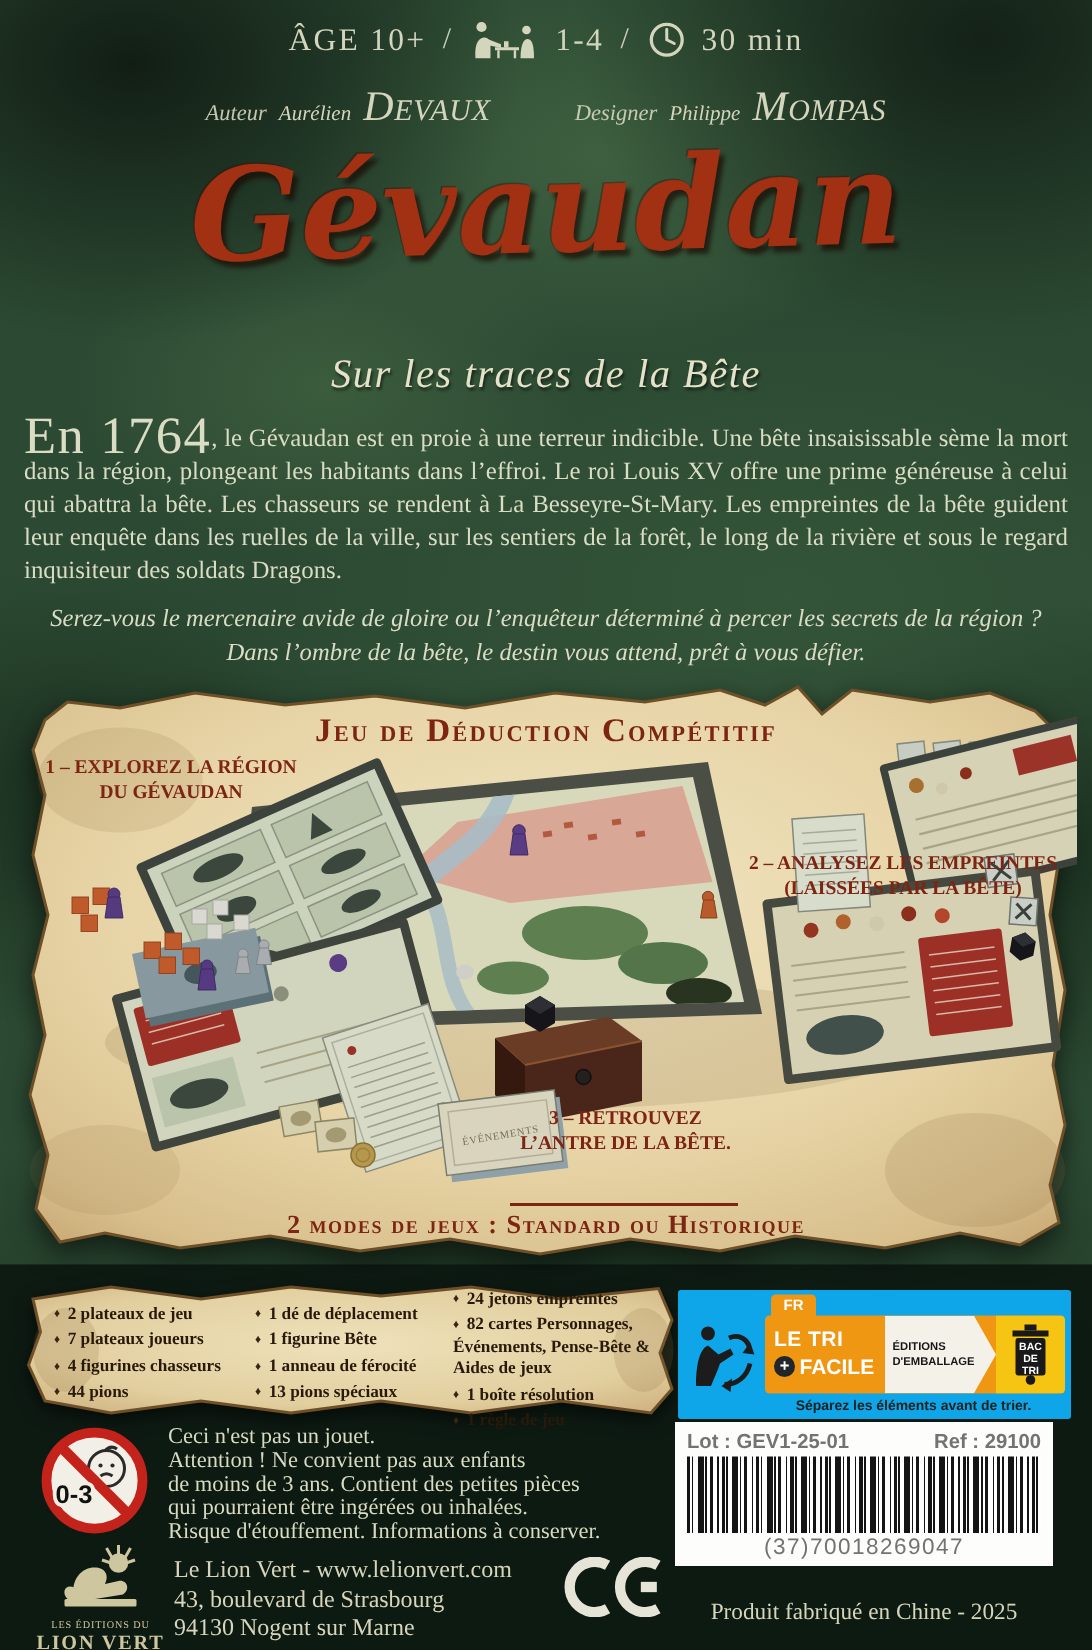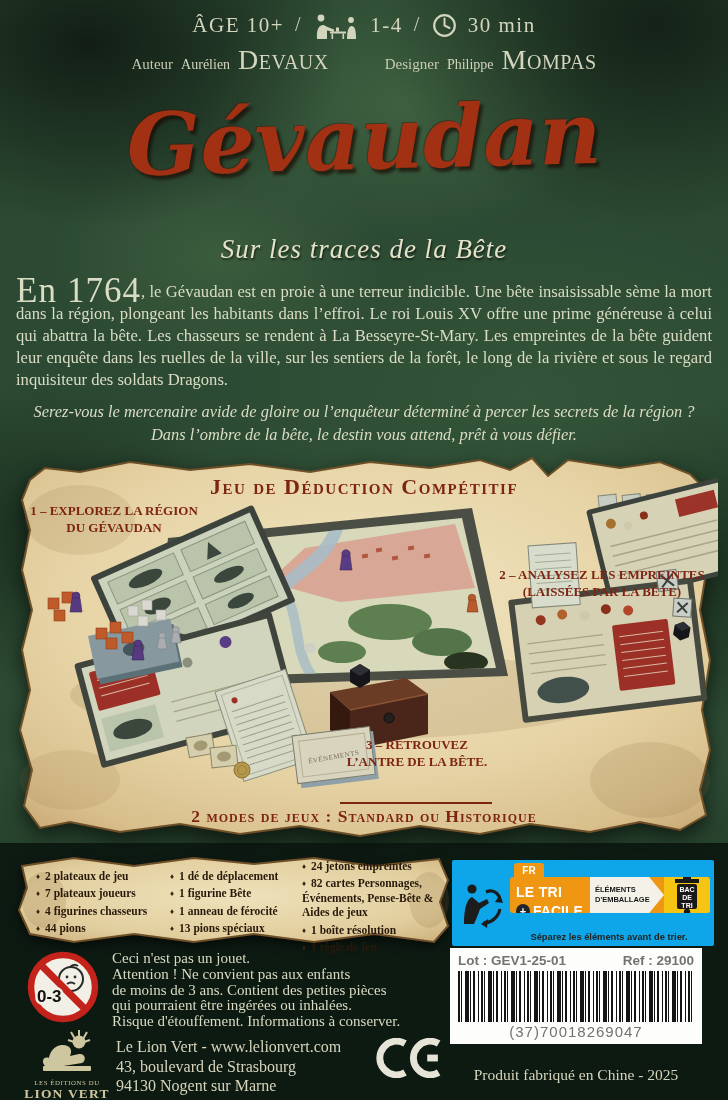--- a/index.html
+++ b/index.html
@@ -13,24 +13,24 @@
       radial-gradient(ellipse 320px 210px at 55% 12%, rgba(96,138,88,.35), transparent 65%),
       radial-gradient(ellipse 280px 190px at 30% 30%, rgba(116,156,98,.22), transparent 60%),
       radial-gradient(ellipse 520px 280px at 72% 46%, rgba(72,112,72,.28), transparent 65%),
       radial-gradient(ellipse 320px 250px at 6% 62%, rgba(12,26,15,.55), transparent 62%),
       radial-gradient(ellipse 360px 270px at 97% 66%, rgba(12,26,15,.5), transparent 62%),
       radial-gradient(ellipse 700px 200px at 50% 100%, rgba(10,22,13,.55), transparent 70%);}
   .bg-bottom{position:absolute;left:0;top:843px;width:728px;height:257px;
     background:linear-gradient(180deg,#10201626,#0d1a12 18%),#0d1a12;}
   
   .specs{position:absolute;top:13px;left:0;width:100%;display:flex;justify-content:center;
-    gap:11px;font-size:21px;letter-spacing:1.5px;color:#d3d5bc;}
+    align-items:center;gap:11px;font-size:21px;letter-spacing:1.5px;color:#d3d5bc;}
   .specs .sep{font-size:20px;opacity:.95;}
-  .credits{position:absolute;top:44px;left:0;width:100%;display:flex;justify-content:center;
-    align-items:baseline;gap:8px;color:#d3d5bc;}
+  .credits{position:absolute;top:56px;left:0;width:100%;display:flex;justify-content:center;
+    align-items:baseline;gap:8px;color:#d3d5bc;font-style:italic;}
   .cr-label{font-size:15px;opacity:.92;}
   .cr-first{font-size:14px;}
   .sc2{font-variant:small-caps;font-size:28px;letter-spacing:.5px;}
   .designer-gap{margin-left:48px;}
   
   .title{position:absolute;top:96px;left:0;width:100%;margin:0;text-align:center;
     font-family:"DejaVu Serif",serif;font-style:italic;font-weight:bold;font-size:86px;
     line-height:1;color:#a23012;transform:rotate(-1.5deg);
     text-shadow:3px 4px 3px rgba(24,8,2,.65), -1px -1px 0 rgba(60,16,4,.4);}
   .subtitle{position:absolute;top:234px;left:0;width:100%;text-align:center;
@@ -66,21 +66,21 @@
   .col1{left:22px;top:18px;}
   .col2{left:156px;top:18px;}
   .col3{left:288px;top:9px;width:150px;}
   .col3 li{white-space:normal;line-height:1.25;margin-bottom:3px;}
   
   .recycle{position:absolute;left:452px;top:860px;width:262px;height:86px;
     background:#0ea5e9;border-radius:2px;font-family:"Liberation Sans",sans-serif;}
   .triman{position:absolute;left:3px;top:18px;}
   .fr-tab{position:absolute;left:62px;top:3px;width:30px;height:15px;background:#ef9612;
     border-radius:3px 3px 0 0;color:#fff;font-size:10px;font-weight:bold;text-align:center;line-height:15px;}
-  .tri-panel{position:absolute;left:58px;top:17px;width:200px;height:36px;background:#ef9612;
+  .tri-panel{position:absolute;left:58px;top:17px;width:200px;height:52px;background:#ef9612;
     border-radius:3px;display:flex;overflow:hidden;}
   .tri-left{width:80px;color:#fff;padding:7px 0 0 6px;box-sizing:border-box;}
   .tri-left .t1{font-size:14px;font-weight:bold;letter-spacing:.3px;}
   .tri-left .t2{font-size:14px;font-weight:bold;display:flex;align-items:center;gap:3px;margin-top:3px;}
   .plus{display:inline-block;width:14px;height:14px;border-radius:50%;background:#20262a;color:#fff;
     font-size:11px;line-height:14px;text-align:center;}
   .tri-mid{width:74px;background:#f4f1e8;clip-path:polygon(0 0,80% 0,100% 50%,80% 100%,0 100%);
     color:#171717;font-size:7.5px;font-weight:bold;display:flex;flex-direction:column;
     justify-content:center;padding-left:5px;box-sizing:border-box;line-height:1.35;}
   .tri-right{width:46px;background:#f6c413;display:flex;align-items:center;justify-content:center;}
@@ -442,21 +442,21 @@
     <div class="fr-tab">FR</div>
     <div class="tri-panel">
       <div class="tri-left">
         <div class="t1">LE TRI</div>
         <div class="t2">
           <span class="plus">+</span>
           <span>FACILE</span>
         </div>
       </div>
       <div class="tri-mid">
-        <div>ÉLÉMENTS</div>
+        <div>ÉDITIONS</div>
         <div>D'EMBALLAGE</div>
       </div>
       <div class="tri-right">
         <svg width="32" height="42" viewBox="0 0 32 42">
           <rect x="12" y="1" width="8" height="4" fill="#191919"></rect>
           <rect x="4" y="5" width="24" height="4" fill="#191919"></rect>
           <rect x="6" y="10" width="20" height="25" rx="2" fill="#191919"></rect>
           <circle cx="16" cy="38" r="3.2" fill="#191919"></circle>
           <text x="16" y="18" text-anchor="middle" font-size="7" font-weight="bold" fill="#ffffff" style="font-family:'Liberation Sans',sans-serif">BAC</text>
           <text x="16" y="26" text-anchor="middle" font-size="7" font-weight="bold" fill="#ffffff" style="font-family:'Liberation Sans',sans-serif">DE</text>

